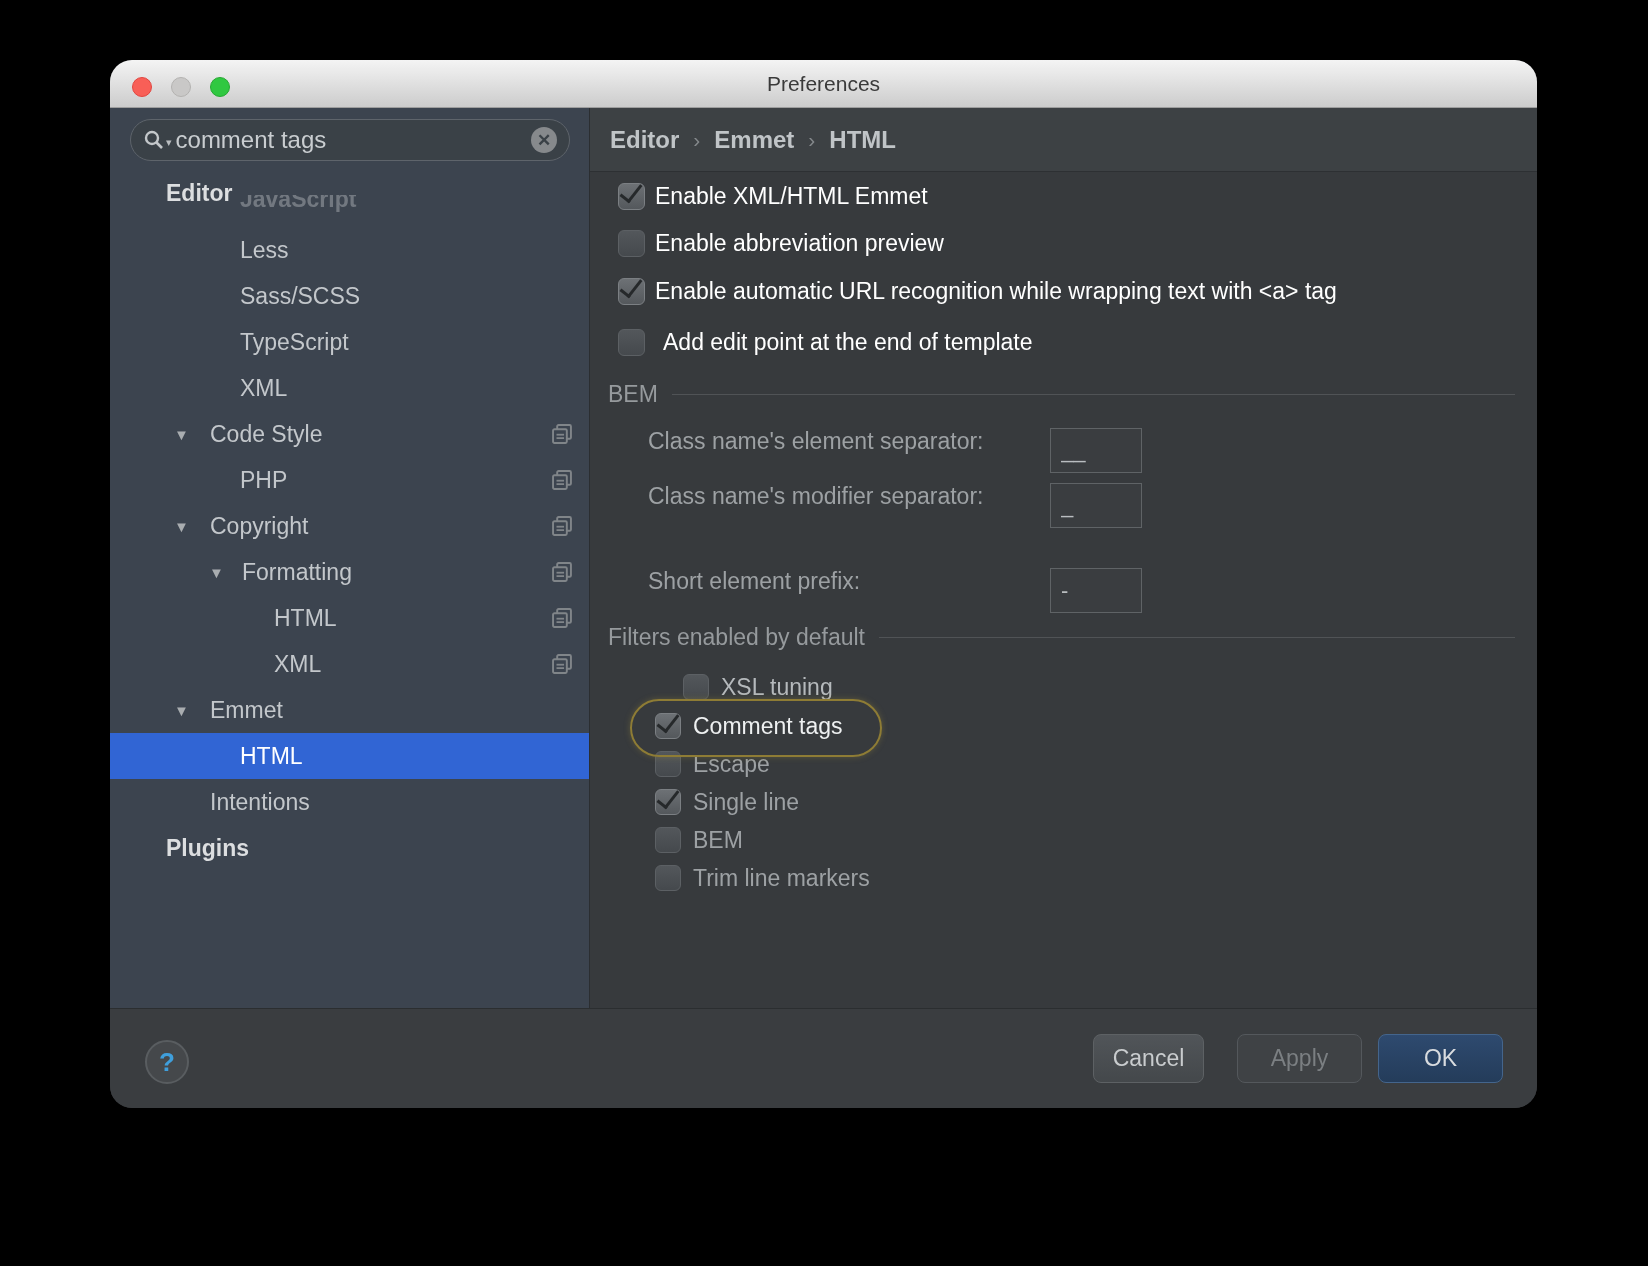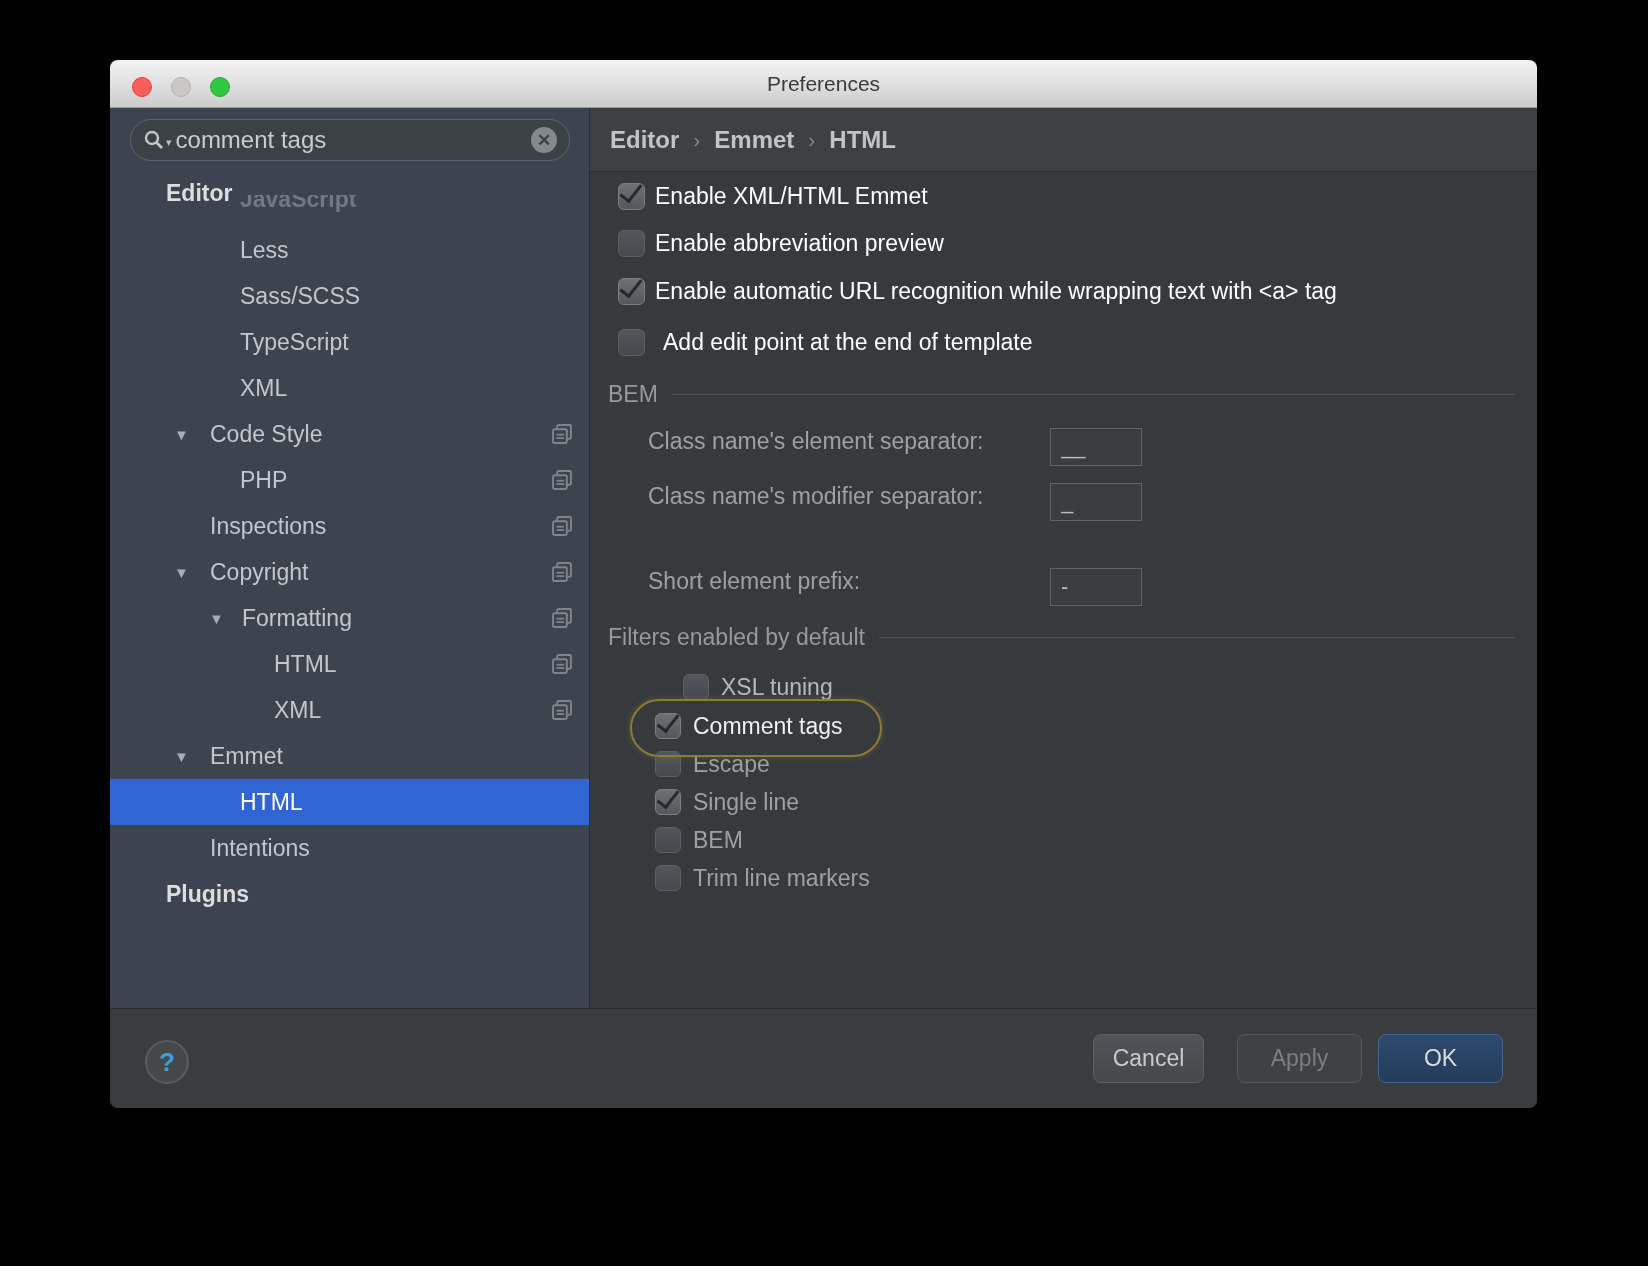--- a/index.html
+++ b/index.html
@@ -1,20 +1,20 @@
 <!DOCTYPE html>
 <html><head>
 <meta charset="utf-8">
 <style>
   * { margin:0; padding:0; box-sizing:border-box; }
   html,body { width:1648px; height:1266px; background:#000; overflow:hidden;
               font-family:"Liberation Sans", sans-serif; }
 
   .window { position:absolute; left:110px; top:60px; width:1427px; height:1048px;
-            border-radius:8px; overflow:hidden; background:#373a3d; }
+            border-radius:22px; overflow:hidden; background:#373a3d; }
 
   
   .titlebar { position:absolute; left:0; top:0; right:0; height:48px;
               background:linear-gradient(#f4f4f4, #cccccc);
               border-bottom:1px solid #9e9e9e; }
   .title { position:absolute; left:0; right:0; top:0; line-height:48px;
            text-align:center; font-size:21px; color:#3a3a3a; }
   .light { position:absolute; top:17px; width:20px; height:20px; border-radius:50%; }
   .light.red   { left:22px;  background:#f85f57; border:1px solid #e14640; }
   .light.gray  { left:61px;  background:#c9c8c7; border:1px solid #b3b2b0; }
@@ -72,21 +72,21 @@
                        border-right:3px solid #26292b; border-bottom:3px solid #26292b;
                        transform:rotate(38deg); }
 
   .group-hdr { position:absolute; left:18px; right:22px; height:32px;
                display:flex; align-items:center; }
   .group-hdr .gt { font-size:23px; color:#969a9d; white-space:nowrap; }
   .group-hdr .gline { flex:1 1 auto; height:1px; background:#505356; margin-left:14px; }
 
   .field-row { position:absolute; left:58px; height:38px; display:flex; }
   .field-row .flbl { font-size:23px; color:#9da1a4; width:402px; }
-  .tfield { width:92px; height:38px; background:#3a3d40; border:1px solid #5f6366;
+  .tfield { width:92px; height:45px; background:#3a3d40; border:1px solid #5f6366;
             color:#b9bdc0; font-size:22px; padding:0 10px;
             font-family:"Liberation Sans",sans-serif; outline:none; }
 
   .filter-row { position:absolute; left:65px; height:38px; display:flex; align-items:center; }
   .filter-row .cb { width:26px; height:26px; }
   .filter-row .lbl { font-size:23px; color:#9da1a4; margin-left:12px; }
   .filter-row.bright .lbl { color:#b5b9bc; }
   .filter-row.match  .lbl { color:#eef0f1; }
   .match-ring { position:absolute; left:40px; top:591px; width:252px; height:58px;
                 border:2px solid #8e7c35; border-radius:29px; pointer-events:none;
@@ -172,31 +172,20 @@
         <span class="copyic">
           <svg width="22" height="22" viewBox="0 0 16 16">
             <rect x="4.5" y="1.5" width="10" height="10" rx="1" fill="none" stroke="#8d9194" stroke-width="1.4"></rect>
             <rect x="1.5" y="4.5" width="10" height="10" rx="1" fill="#3c444f" stroke="#8d9194" stroke-width="1.4"></rect>
             <line x1="4" y1="8.5" x2="9.5" y2="8.5" stroke="#8d9194" stroke-width="1.3"></line>
             <line x1="4" y1="11" x2="9.5" y2="11" stroke="#8d9194" stroke-width="1.3"></line>
           </svg>
         </span>
       </div>
 
-      <div class="row l1">
-        <span class="lbl">Inspections</span>
-        <span class="copyic">
-          <svg width="22" height="22" viewBox="0 0 16 16">
-            <rect x="4.5" y="1.5" width="10" height="10" rx="1" fill="none" stroke="#8d9194" stroke-width="1.4"></rect>
-            <rect x="1.5" y="4.5" width="10" height="10" rx="1" fill="#3c444f" stroke="#8d9194" stroke-width="1.4"></rect>
-            <line x1="4" y1="8.5" x2="9.5" y2="8.5" stroke="#8d9194" stroke-width="1.3"></line>
-            <line x1="4" y1="11" x2="9.5" y2="11" stroke="#8d9194" stroke-width="1.3"></line>
-          </svg>
-        </span>
-      </div>
 
 
       <div class="row l1 has-tri">
         <span class="tri">▼</span>
         <span class="lbl">Copyright</span>
         <span class="copyic">
           <svg width="22" height="22" viewBox="0 0 16 16">
             <rect x="4.5" y="1.5" width="10" height="10" rx="1" fill="none" stroke="#8d9194" stroke-width="1.4"></rect>
             <rect x="1.5" y="4.5" width="10" height="10" rx="1" fill="#3c444f" stroke="#8d9194" stroke-width="1.4"></rect>
             <line x1="4" y1="8.5" x2="9.5" y2="8.5" stroke="#8d9194" stroke-width="1.3"></line>

